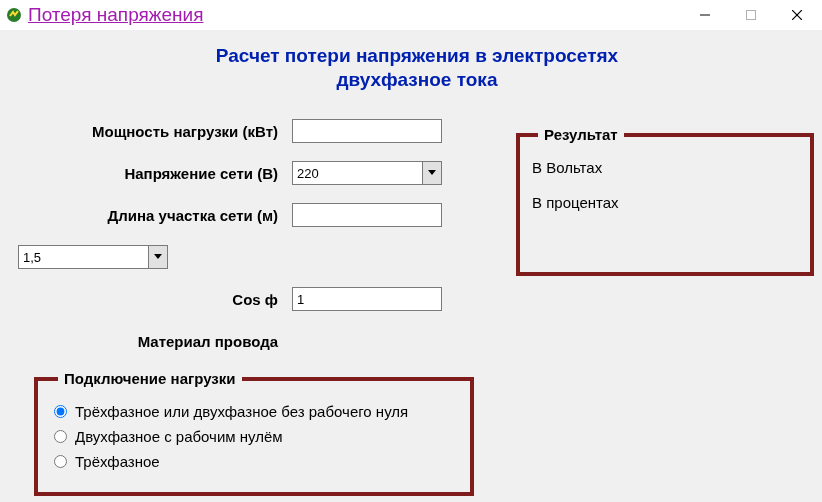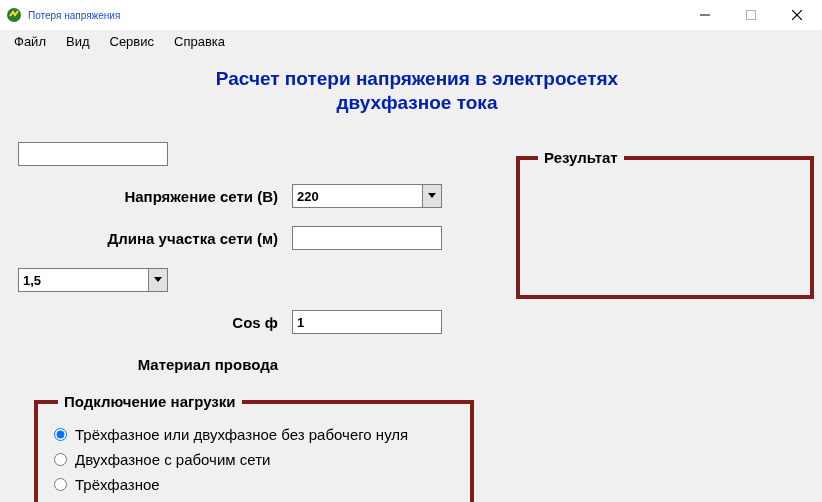--- a/index.html
+++ b/index.html
@@ -26,22 +26,23 @@
     padding: 0 2px 0 6px;
     background: #fff;
   }
   .titlebar .app-icon {
     width: 16px;
     height: 16px;
     margin-right: 6px;
   }
   .titlebar .title-text {
     flex: 0 0 auto;
-    font-size: 10px;
-    color: #1d4ed8;
+    font-size: 19px;
+    color: #a21caf;
+    text-decoration: underline;
   }
   .titlebar .spacer { flex: 1 1 auto; }
   .winbtn {
     width: 46px;
     height: 30px;
     display: flex;
     align-items: center;
     justify-content: center;
     color: #000;
   }
@@ -107,21 +108,20 @@
 
   input.textbox, .combo {
     width: 150px;
     height: 24px;
     box-sizing: border-box;
     border: 1px solid #7a7a7a;
     background: #fff;
     font-family: inherit;
     font-size: 13px;
     padding: 2px 4px;
-    font-weight: bold;
   }
   .combo {
     display: flex;
     align-items: center;
     padding: 0;
   }
   .combo .combo-text {
     flex: 1 1 auto;
     padding: 0 4px;
   }
@@ -197,37 +197,32 @@
         </svg>
     </div>
     <div class="winbtn">
       <svg width="10" height="10">
         <line x1="0" y1="0" x2="10" y2="10" stroke="#000" stroke-width="1.2"></line>
         <line x1="10" y1="0" x2="0" y2="10" stroke="#000" stroke-width="1.2"></line>
       </svg>
     </div>
   </div>
 
-  <div class="menubar">
-    <div class="menu-item">Файл</div>
-    <div class="menu-item">Вид</div>
-    <div class="menu-item">Сервис</div>
-    <div class="menu-item">Справка</div>
-  </div>
 
   <div class="heading">
     <div>Расчет потери напряжения в электросетях</div>
     <div>двухфазное тока</div>
   </div>
 
   <div class="content">
 
     <div class="form-col">
 
       <div class="form-row">
+        <div class="lbl">Мощность нагрузки (кВт)</div>
         <div class="ctrl">
           <input class="textbox" type="text" value="" style="">
         </div>
       </div>
 
       <div class="form-row">
         <div class="lbl">Напряжение сети (В)</div>
         <div class="ctrl">
           <div class="combo">
             <span class="combo-text">220</span>
@@ -272,31 +267,35 @@
       </div>
 
       <fieldset class="group conn-group">
         <legend>Подключение нагрузки</legend>
         <label class="radio-row">
           <input type="radio" name="conn" checked="" style="">
           <span>Трёхфазное или  двухфазное без рабочего нуля</span>
         </label>
         <label class="radio-row">
           <input type="radio" name="conn" style="">
-          <span>Двухфазное с рабочим сети</span>
+          <span>Двухфазное с рабочим нулём</span>
         </label>
         <label class="radio-row">
           <input type="radio" name="conn" style="">
           <span>Трёхфазное</span>
         </label>
       </fieldset>
 
     </div>
 
     <div class="result-col">
       <fieldset class="group result-box">
         <legend>Результат</legend>
+        <div class="result-inner-frame">
+          <div class="result-line">В Вольтах</div>
+          <div class="result-line">В процентах</div>
+        </div>
       </fieldset>
     </div>
 
   </div>
 
 </div>
 
 </body></html>

